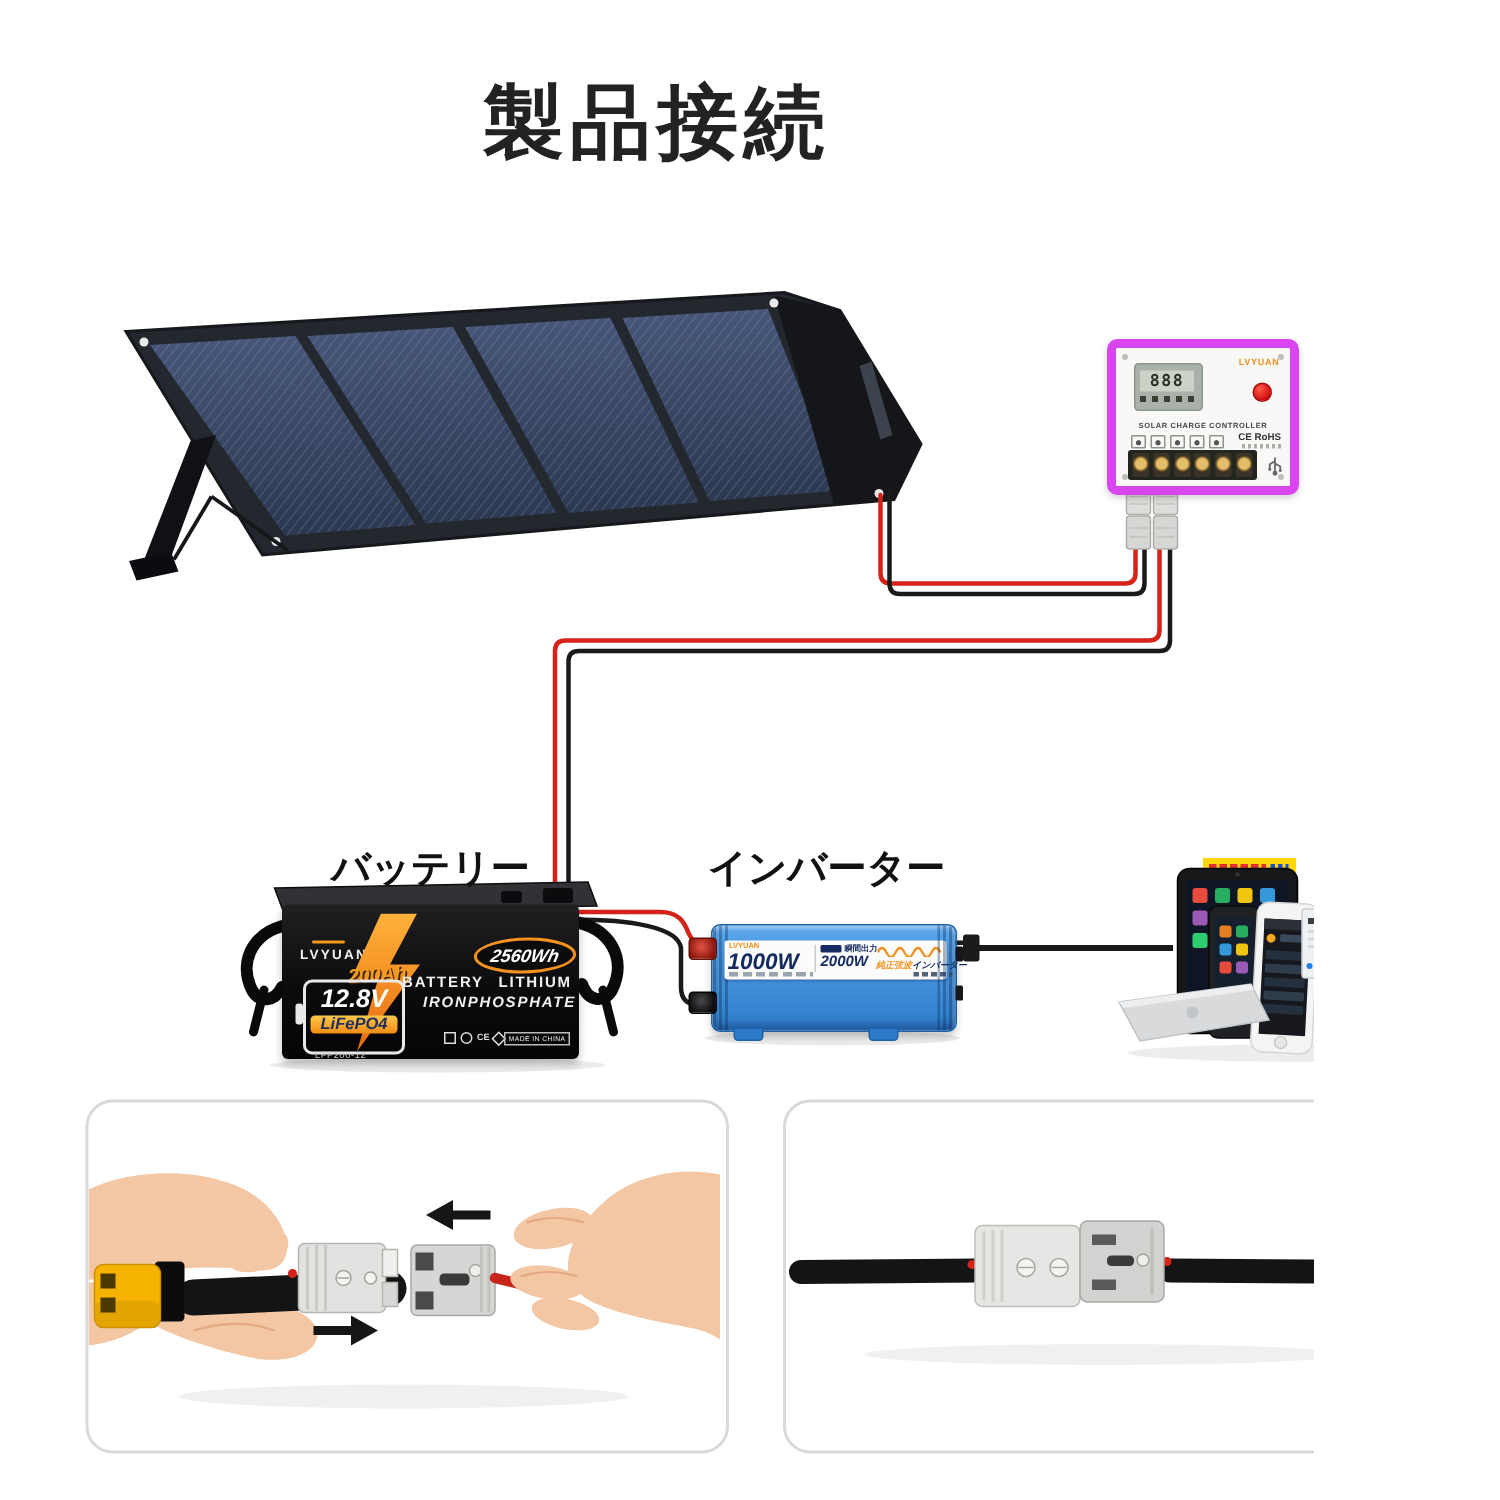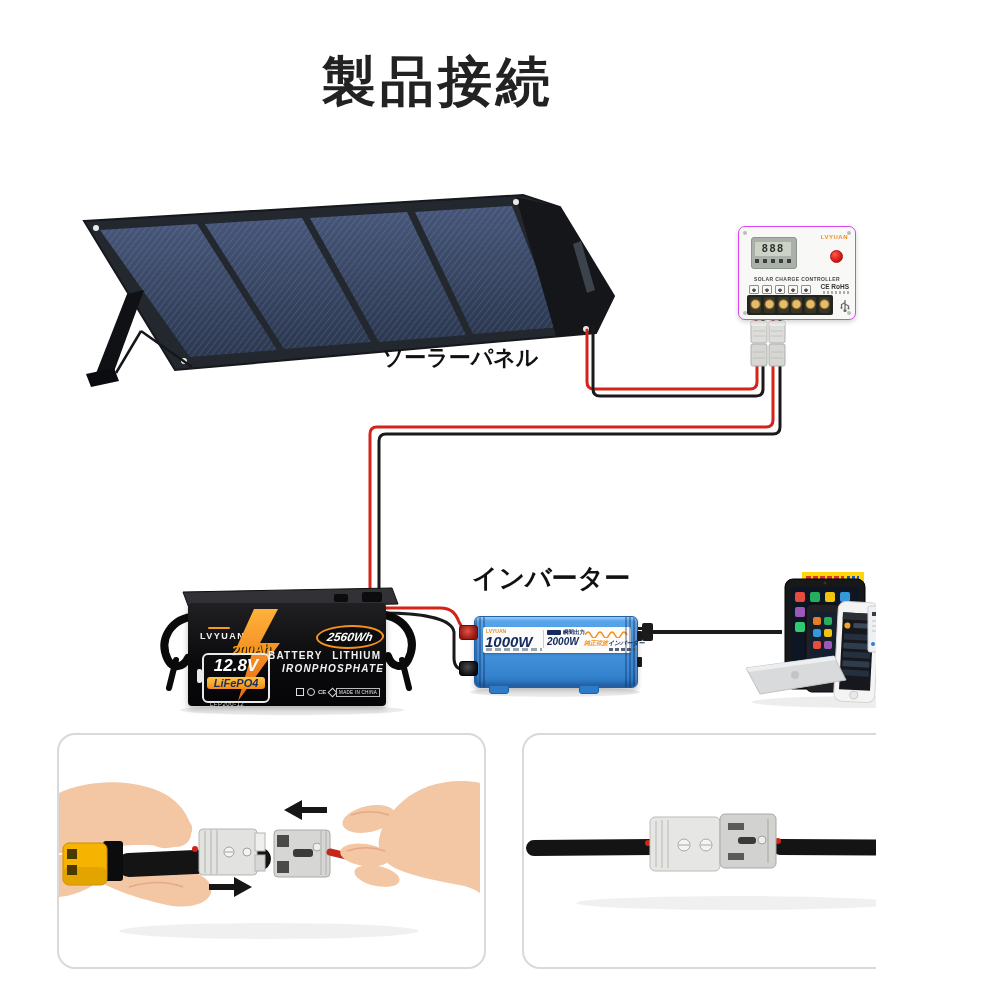--- a/index.html
+++ b/index.html
@@ -10,21 +10,21 @@
          font-weight:900;color:#222;letter-spacing:4px;}
   .lbl{position:absolute;font-weight:800;color:#111;text-align:center;}
   .lbl.ctrl{left:680px;top:182px;width:200px;font-size:22px;}
   .lbl.solar{left:360px;top:343px;width:200px;font-size:22px;}
   .lbl.batt{left:187px;top:561px;width:200px;font-size:26px;}
   .lbl.inv{left:451px;top:561px;width:200px;font-size:26px;}
   .lbl.app{left:779px;top:543px;width:200px;font-size:24px;}
 
   
   .controller{position:absolute;left:738px;top:226px;width:116px;height:92px;background:#f8f8f6;
-              border:1px solid #d946ef;border-radius:7px;box-shadow:0 2px 5px rgba(0,0,0,.18);}
+              border:6px solid #d946ef;border-radius:7px;box-shadow:0 2px 5px rgba(0,0,0,.18);}
   .scr{position:absolute;width:4px;height:4px;border-radius:50%;background:#bdbdb8;}
   .lcd{position:absolute;left:12px;top:10px;width:44px;height:30px;background:#aab0aa;
        border:1px solid #8e948e;border-radius:3px;}
   .lcd-inner{position:absolute;left:3px;top:4px;width:36px;height:14px;background:#ccd2c6;
        font-family:"DejaVu Sans Mono",monospace;font-size:11px;font-weight:700;color:#2a2f2a;
        text-align:center;line-height:14px;letter-spacing:1px;}
   .lcd-icons{position:absolute;left:3px;top:21px;width:36px;height:4px;
        background:repeating-linear-gradient(90deg,#394032 0 4px,transparent 4px 8px);}
   .ctrl-brand{position:absolute;right:7px;top:7px;font-size:6px;font-weight:800;color:#f08c1e;letter-spacing:.5px;}
   .ctrl-btn{position:absolute;right:12px;top:23px;width:11px;height:11px;border-radius:50%;
@@ -353,21 +353,21 @@
       <g transform="rotate(12 985 664)">
         <rect x="972" y="640" width="26" height="48" rx="4" fill="#f2f2f2" stroke="#d0d0d0"></rect>
         <rect x="976" y="646" width="18" height="36" fill="#e8453c"></rect>
         <rect x="978" y="650" width="14" height="4" fill="#fff" opacity=".7"></rect>
         <rect x="978" y="658" width="14" height="3" fill="#ffd" opacity=".6"></rect>
       </g>
     </g>
   </svg>
 
   <div class="title">製品接続</div>
-  <div class="lbl solar">ソーラーパネル</div>
+  <div class="lbl batt">バッテリー</div>
   <div class="lbl inv">インバーター</div>
 
   <div class="controller">
     <div class="scr" style="left:4px;top:4px;"></div>
     <div class="scr" style="right:4px;top:4px;"></div>
     <div class="scr" style="left:4px;bottom:4px;"></div>
     <div class="scr" style="right:4px;bottom:4px;"></div>
     <div class="lcd">
       <div class="lcd-inner">888</div>
       <div class="lcd-icons"></div>

